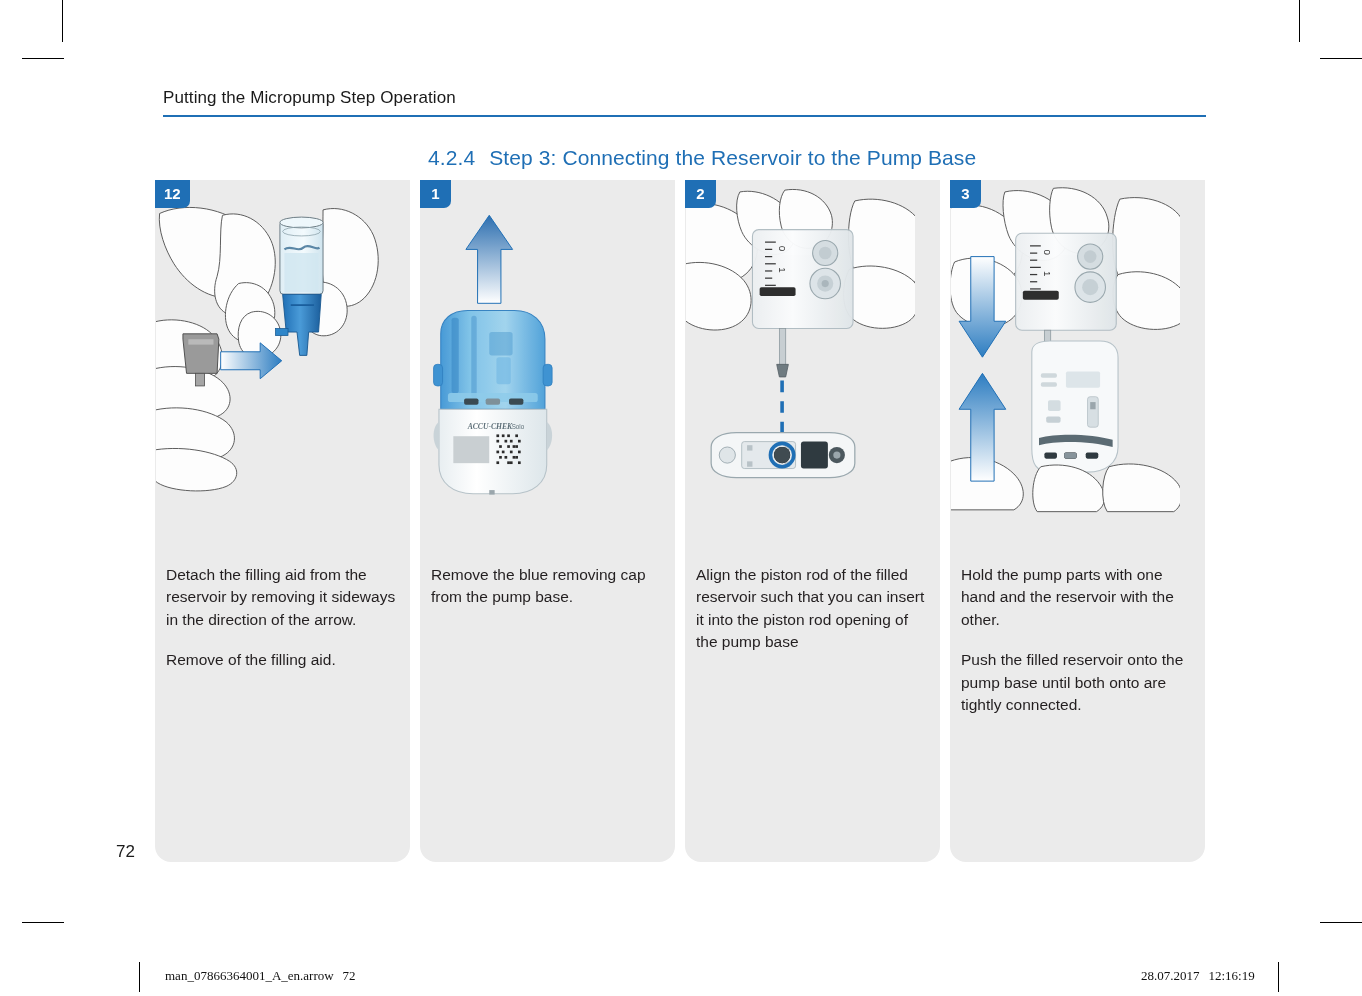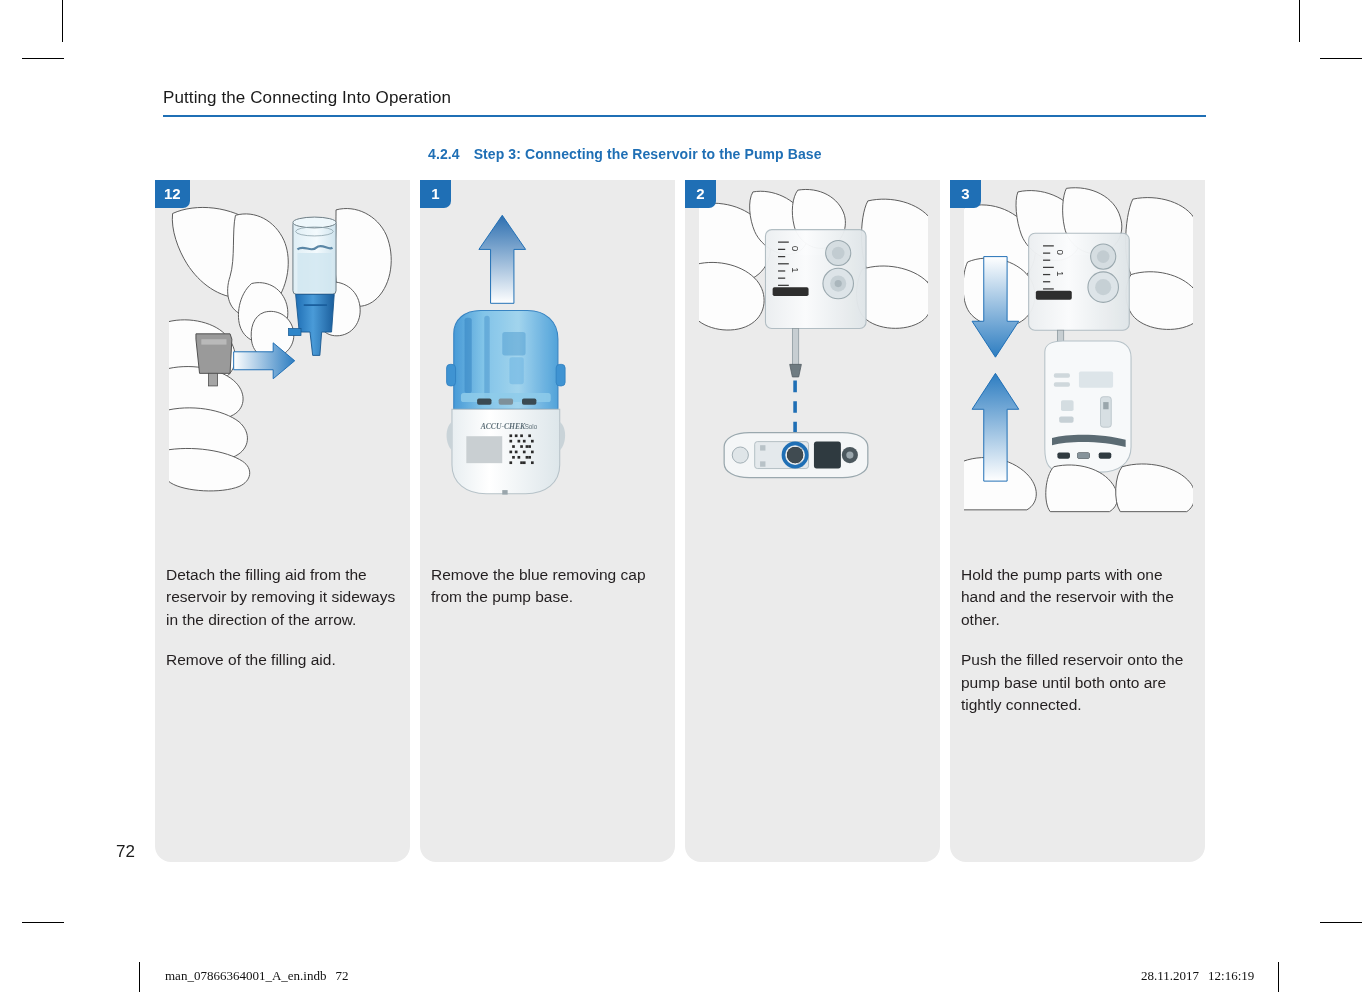--- a/index.html
+++ b/index.html
@@ -42,22 +42,22 @@
     background: #1f6fb5;
     width: 100%;
   }
 
   
   #section-title {
     position: absolute;
     left: 428px;
     top: 146px;
     color: #1f6fb5;
-    font-size: 14px;
-    font-weight: bold;
+    font-size: 21px;
+    font-weight: normal;
     letter-spacing: 0.1px;
     white-space: nowrap;
   }
   #section-title .num { margin-right: 14px; }
 
   
   #page-number {
     position: absolute;
     left: 116px;
     top: 842px;
@@ -93,21 +93,21 @@
     font-weight: bold;
     line-height: 1;
     padding: 6px 9px 7px 9px;
     min-width: 13px;
     text-align: center;
     border-radius: 0 0 7px 0;
     z-index: 5;
   }
   .figure {
     position: absolute;
-    left: 14px;
+    left: 1px;
     top: 0;
     width: 229px;
     height: 340px;
   }
   .figure svg { display: block; width: 100%; height: 100%; }
   .caption {
     position: absolute;
     left: 11px;
     top: 368px;
     width: 232px;
@@ -150,21 +150,21 @@
 <div class="crop v" style="left:62px; top:0;"></div>
 <div class="crop v" style="left:1299px; top:0;"></div>
 <div class="crop h" style="left:22px; top:58px;"></div>
 <div class="crop h" style="left:1320px; top:58px;"></div>
 <div class="crop h" style="left:22px; top:922px;"></div>
 <div class="crop h" style="left:1320px; top:922px;"></div>
 <div class="footer-rule" style="left:139px; top:962px; width:1px; height:30px;"></div>
 <div class="footer-rule" style="left:1278px; top:962px; width:1px; height:30px;"></div>
 
 <div id="running-header">
-  <div class="ht">Putting the Connecting Into Operation</div>
+  <div class="ht">Putting the Micropump Step Operation</div>
   <div class="rule"></div>
 </div>
 
 <div id="section-title">
   <span class="num">4.2.4</span><span>Step 3: Connecting the Reservoir to the Pump Base</span>
 </div>
 
 <div id="page-number">72</div>
 
 <div id="panel-grid">
@@ -396,20 +396,23 @@
           <rect x="128" y="272" width="30" height="30" rx="3" fill="#2f3a40"></rect>
           <circle cx="168" cy="287" r="9" fill="#4c585e"></circle>
           <circle cx="168" cy="287" r="4" fill="#9aa6ac"></circle>
 
           <circle cx="107" cy="287" r="13" fill="none" stroke="#1f6fb5" stroke-width="4"></circle>
           <circle cx="107" cy="287" r="9" fill="#4a5view"></circle>
           <circle cx="107" cy="287" r="9" fill="#404b51"></circle>
         </g>
       </svg>
     </div>
+    <div class="caption">
+      <p>Align the piston rod of the filled reservoir such that you can insert it into the piston rod opening of the pump base</p>
+    </div>
   </div>
 
   <div class="panel">
     <div class="badge">3</div>
     <div class="figure">
       <svg viewBox="0 0 255 340" xmlns="http://www.w3.org/2000/svg">
         <defs>
           <linearGradient id="arrowDown3" x1="0" y1="0" x2="0" y2="1">
             <stop offset="0%" stop-color="#ffffff"></stop>
             <stop offset="100%" stop-color="#2d7dc1"></stop>
@@ -493,17 +496,17 @@
     </div>
     <div class="caption">
       <p>Hold the pump parts with one hand and the reservoir with the other.</p>
       <p>Push the filled reservoir onto the pump base until both onto are tightly connected.</p>
     </div>
   </div>
 
 </div>
 
 <div id="footer-left">
-  <span>man_07866364001_A_en.indb</span><span class="gap"></span><span>72</span>
+  <span>man_07866364001_A_en.arrow</span><span class="gap"></span><span>72</span>
 </div>
 <div id="footer-right">
-  <span>28.11.2017</span><span class="gap"></span><span>12:16:19</span>
+  <span>28.07.2017</span><span class="gap"></span><span>12:16:19</span>
 </div>
 
 </body></html>

